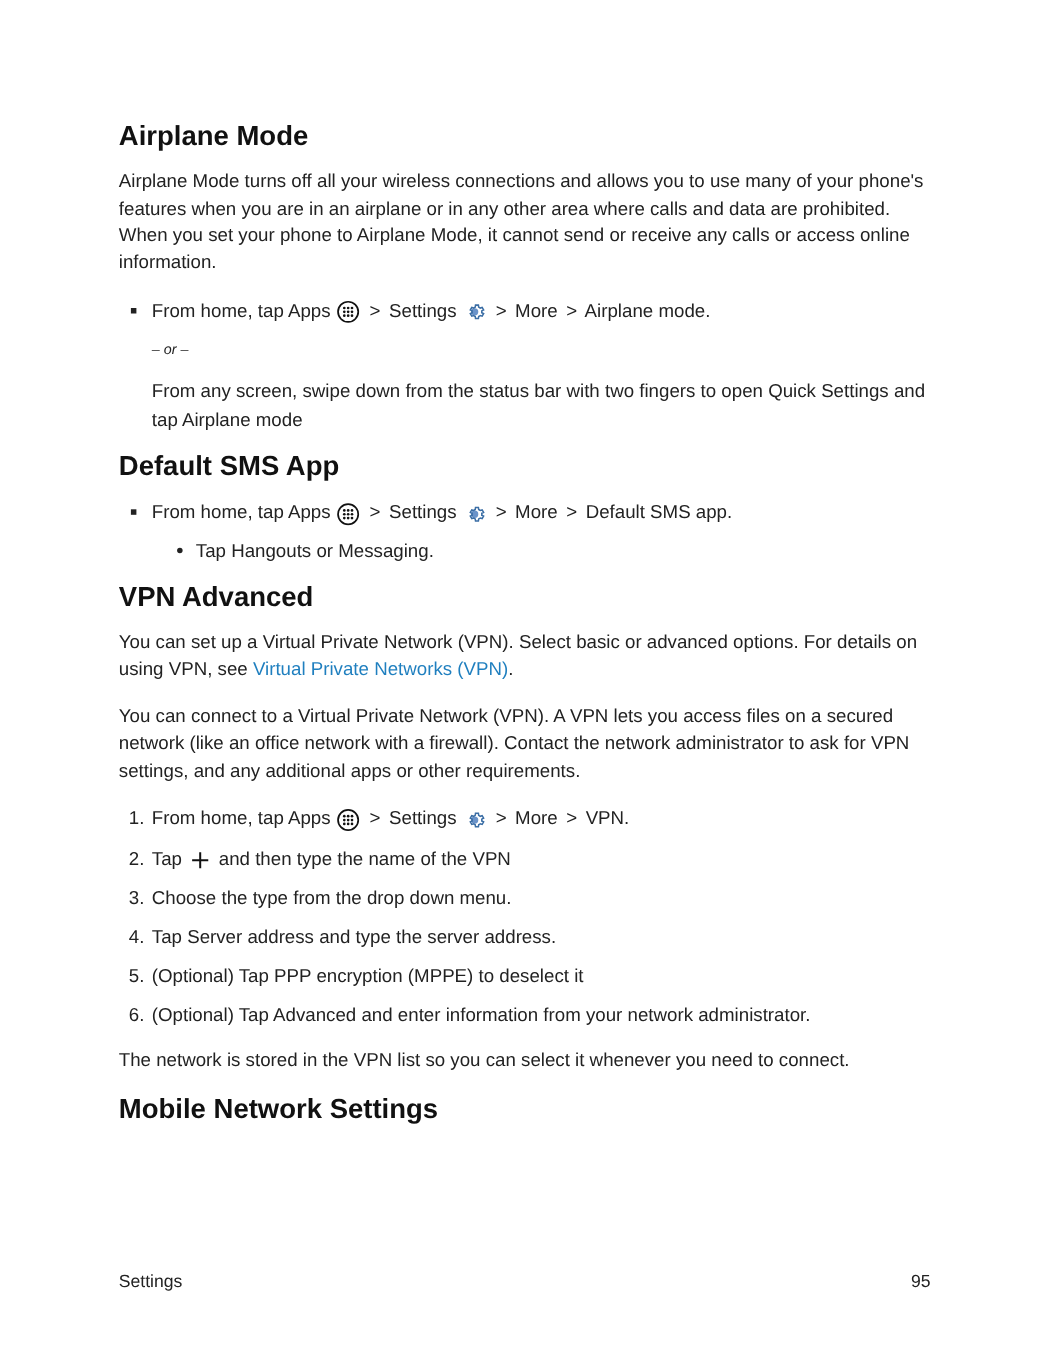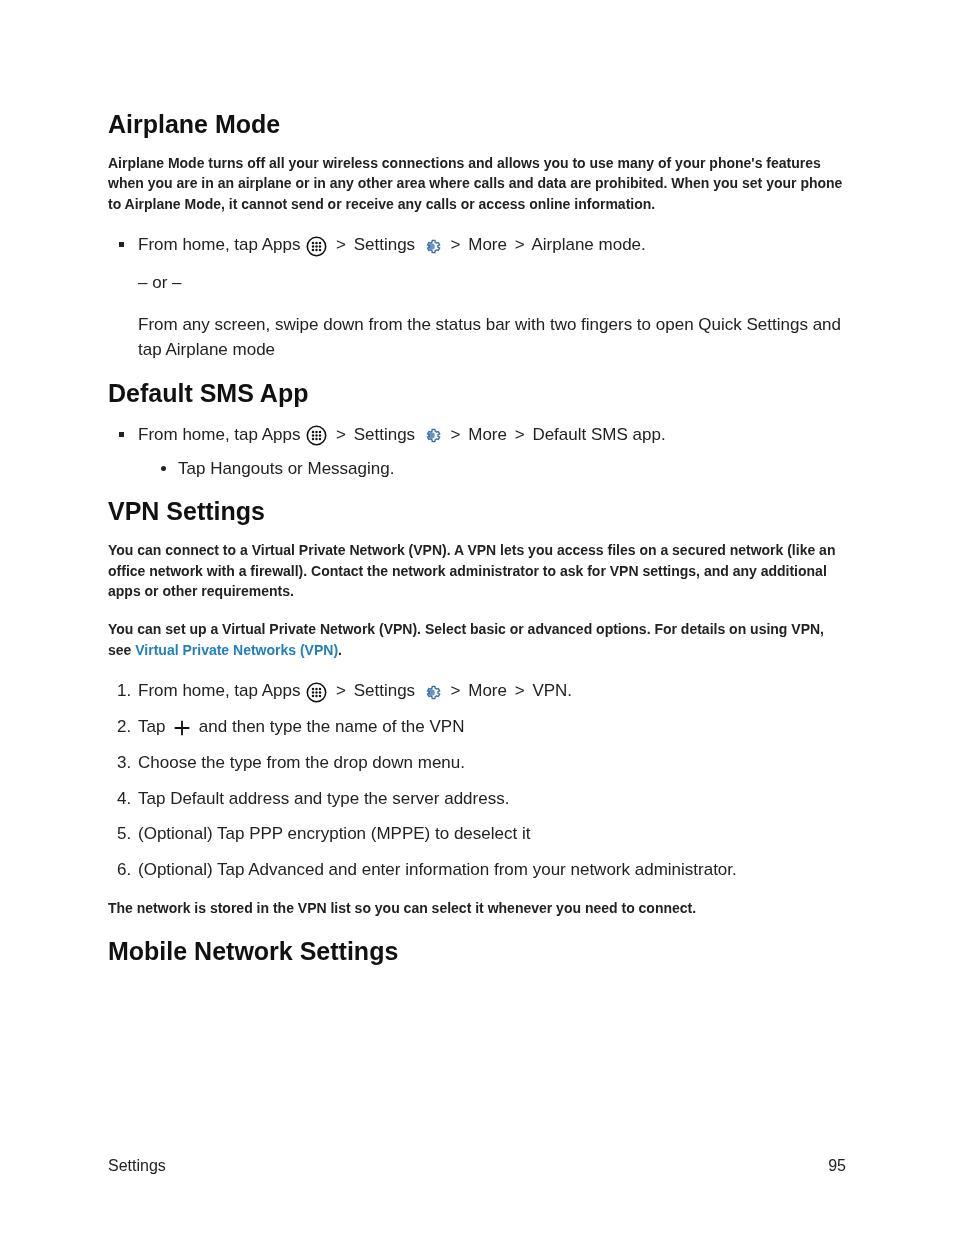--- a/index.html
+++ b/index.html
@@ -18,44 +18,44 @@
   }
   h2.section-heading {
     font-family: Arial, Helvetica, sans-serif;
     font-weight: 900;
     font-size: 25px;
     margin: 0 0 14px 0;
     letter-spacing: 0px;
     color: #111;
   }
   p.body {
-    font-size: 14px;
+    font-size: 17px;
     line-height: 1.45;
     margin: 0 0 18px 0;
     color: #222;
-    font-weight: bold;
   }
   ul.sq, ol.num, ul.disc {
     margin: 0 0 16px 0;
     padding-left: 28px;
     font-size: 17px;
     line-height: 1.5;
     color: #222;
   }
   ul.sq { list-style-type: square; }
   ul.disc { list-style-type: disc; padding-left: 40px; margin-top: 8px; }
   ol.num { list-style-type: decimal; margin-top: 16px; }
   ol.num > li, ul.sq > li { margin-bottom: 10px; padding-left: 2px; }
   ul.disc > li { margin-bottom: 8px; }
   .bold { font-weight: 400; }
   a.link { color: #1f7fbf; text-decoration: none; }
   .gt { padding: 0 3px; }
   .or-sep {
     margin: 12px 0 16px 0;
-    font-size: 17px;
+    font-size: 13px;
+    font-style: italic;
   }
   .icon {
     display: inline-block;
     vertical-align: middle;
     margin: 0 1px;
   }
   .footer {
     position: absolute;
     bottom: 60px;
     left: 108px;
@@ -146,25 +146,25 @@
       <span class="bold">Default SMS app</span><span>.</span>
 
       <ul class="disc">
         <li>
           <span>Tap </span><span class="bold">Hangouts</span><span> or </span><span class="bold">Messaging</span><span>.</span>
         </li>
       </ul>
     </li>
   </ul>
 
-  <h2 class="section-heading">VPN Settings</h2>
-  <p class="body">You can connect to a Virtual Private Network (VPN). A VPN lets you access files on a secured network (like an office network with a firewall). Contact the network administrator to ask for VPN settings, and any additional apps or other requirements.</p>
+  <h2 class="section-heading">VPN Advanced</h2>
   <p class="body">
     <span>You can set up a Virtual Private Network (VPN). Select basic or advanced options. For details on using VPN, see </span><a href="#" class="link">Virtual Private Networks (VPN)</a><span>.</span>
   </p>
+  <p class="body">You can connect to a Virtual Private Network (VPN). A VPN lets you access files on a secured network (like an office network with a firewall). Contact the network administrator to ask for VPN settings, and any additional apps or other requirements.</p>
 
   <ol class="num">
     <li>
       <span>From home, tap </span><span class="bold">Apps</span>
       <span class="icon">
         <svg width="21" height="21" viewBox="0 0 24 24">
             <circle cx="12" cy="12" r="10.5" fill="none" stroke="#111" stroke-width="1.8"></circle>
             <circle cx="8" cy="8" r="1.4" fill="#111"></circle>
             <circle cx="12" cy="8" r="1.4" fill="#111"></circle>
             <circle cx="16" cy="8" r="1.4" fill="#111"></circle>
@@ -191,21 +191,21 @@
     </li>
     <li>
       <span>Tap </span><span class="icon">
         <svg width="22" height="22" viewBox="0 0 24 24">
             <path d="M11 4h2v16h-2z M4 11h16v2H4z" fill="#111"></path>
           </svg>
       </span><span> and then type the name of the VPN</span>
     </li>
     <li>Choose the type from the drop down menu.</li>
     <li>
-      <span>Tap </span><span class="bold">Default address</span><span> and type the server address.</span>
+      <span>Tap </span><span class="bold">Server address</span><span> and type the server address.</span>
     </li>
     <li>(Optional) Tap PPP encryption (MPPE) to deselect it</li>
     <li>(Optional) Tap Advanced and enter information from your network administrator.</li>
   </ol>
 
   <p class="body">The network is stored in the VPN list so you can select it whenever you need to connect.</p>
 
   <h2 class="section-heading">Mobile Network Settings</h2>
 
   <div class="footer">

